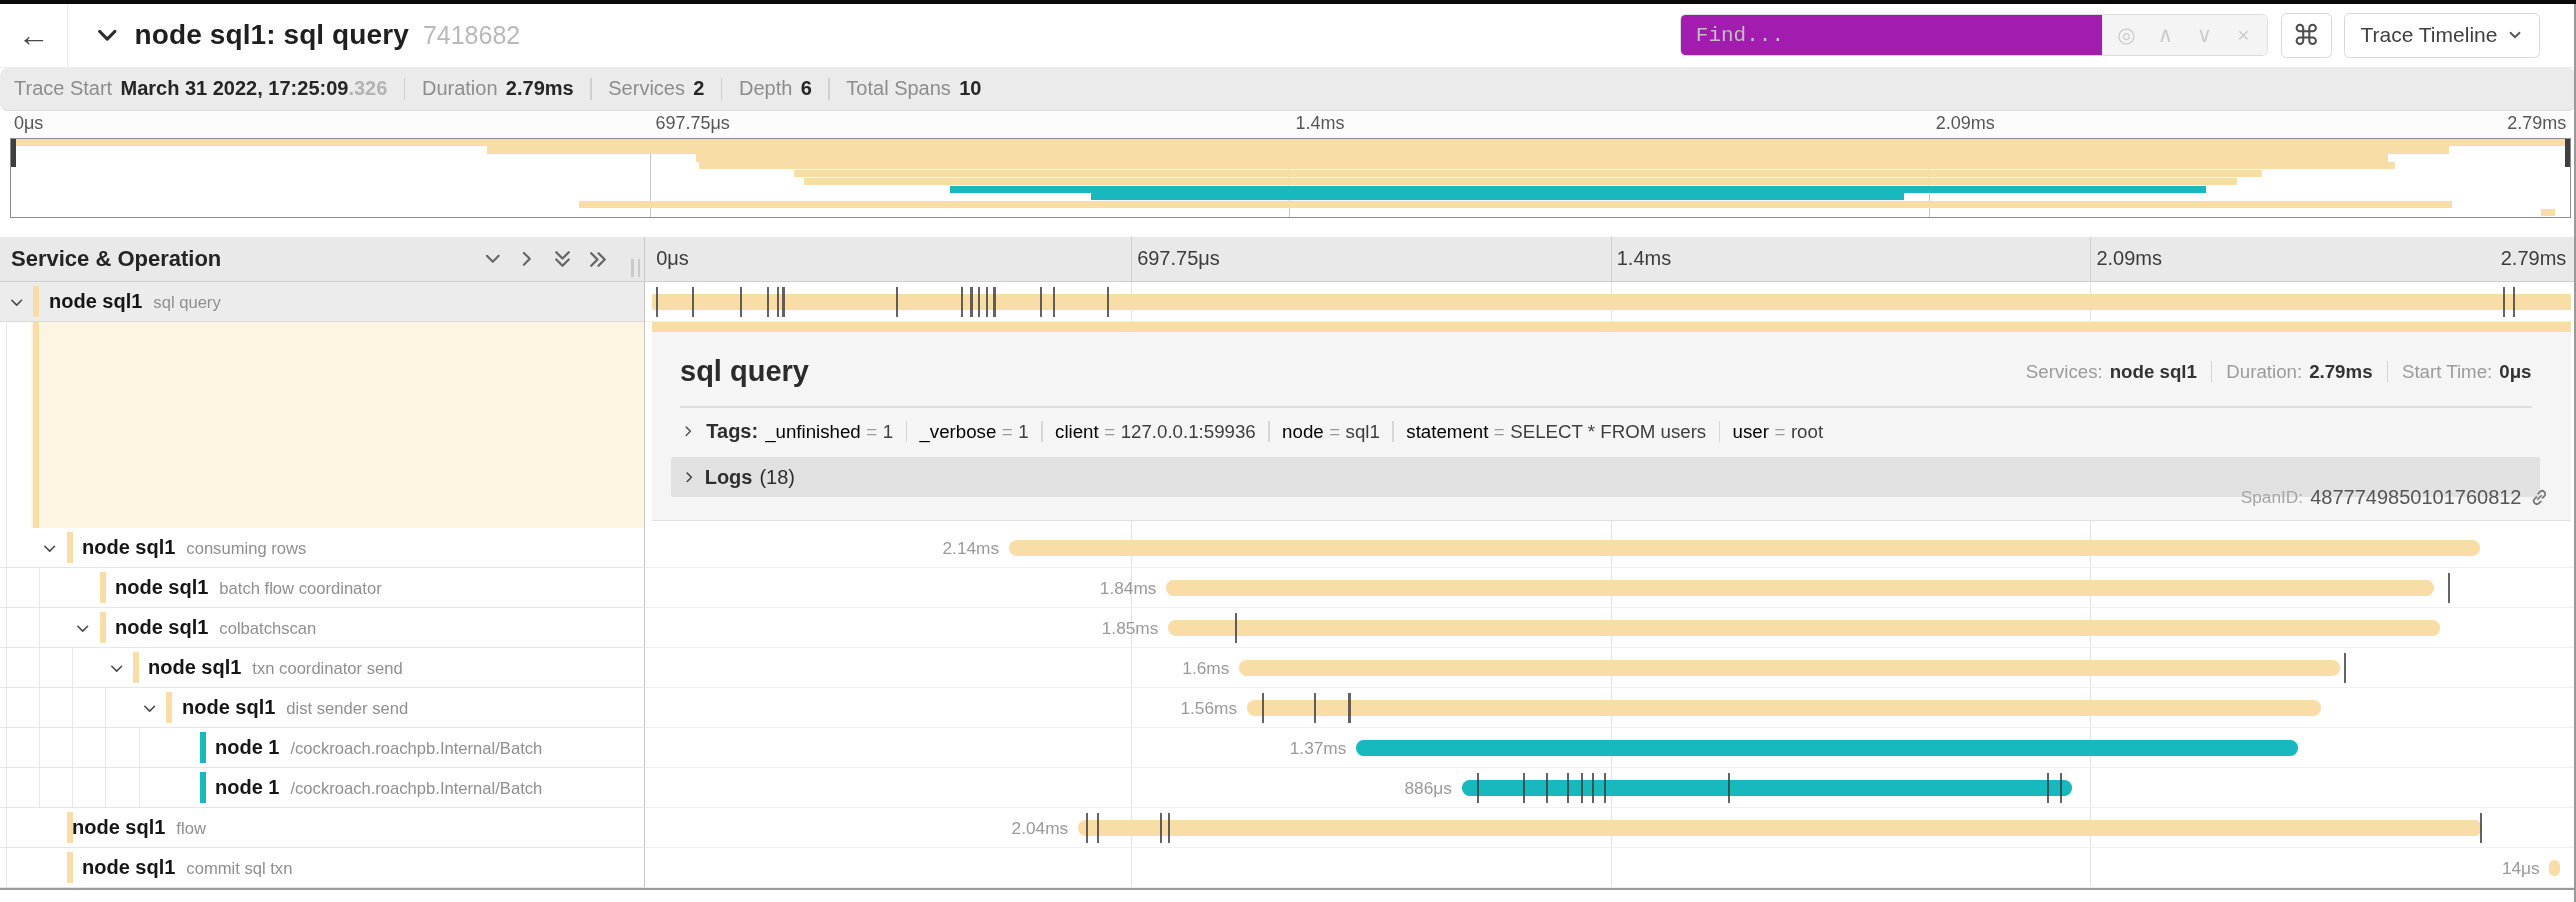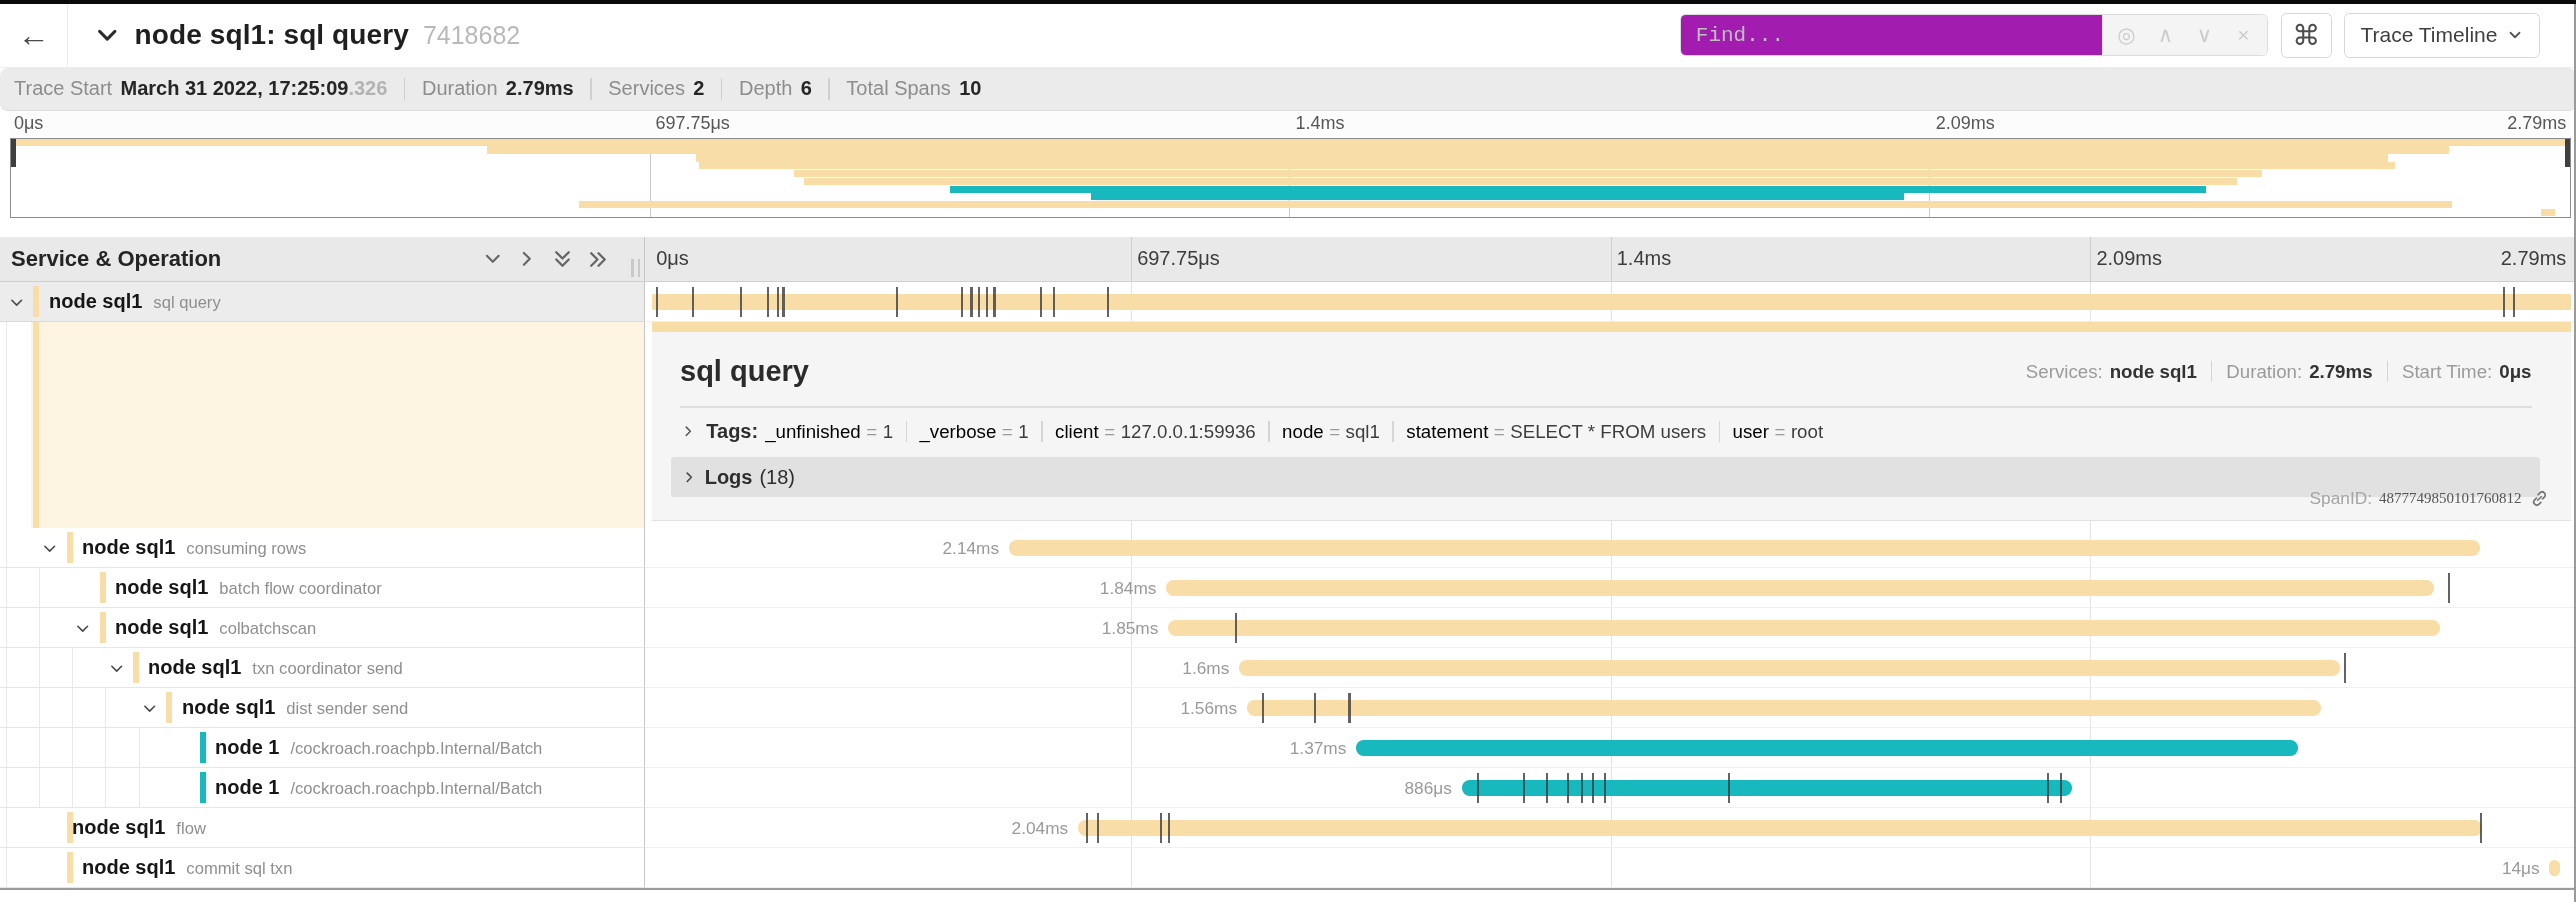--- a/index.html
+++ b/index.html
@@ -99,21 +99,21 @@
   .tagslabel{font-size:20px;font-weight:700;color:#2e2e2e;margin:0 7px 0 9.7px;}
   .tag-k{color:#000000;}
   .tag-eq{color:#9a9a9a;margin:0 5.5px;}
   .tag-v{color:#3d3d3d;}
   .tag-sep{width:1.4px;height:21px;background:#d6d6d6;margin:0 12.5px;}
   .logsbar{margin:14px 30.5px 0 19.4px;height:40px;background:#e1e1e1;border-radius:2.8px;display:flex;align-items:center;padding-left:9.7px;}
   .logslabel{font-size:20px;font-weight:700;color:#2e2e2e;margin-left:7px;}
   .logscount{font-size:20px;color:#2e2e2e;font-weight:400;margin-left:7px;}
   .spanidrow{position:absolute;right:21px;bottom:11px;display:flex;align-items:center;gap:7px;}
   .spanid-l{font-size:17.3px;color:#a5a5a5;}
-  .spanid-v{font-size:15px;color:#555;font-family:Liberation Serif, serif;}
+  .spanid-v{font-size:20px;color:#555;}
 
   .footer{height:14px;background:#fff;border-top:2.1px solid #9c9c9c;}
   .chevbox{display:inline-flex;align-items:center;justify-content:center;}
 </style>
 </head>
 <body>
 
 <div class="page">
   <div class="topstrip"></div>
   <div class="rightedge"></div>

